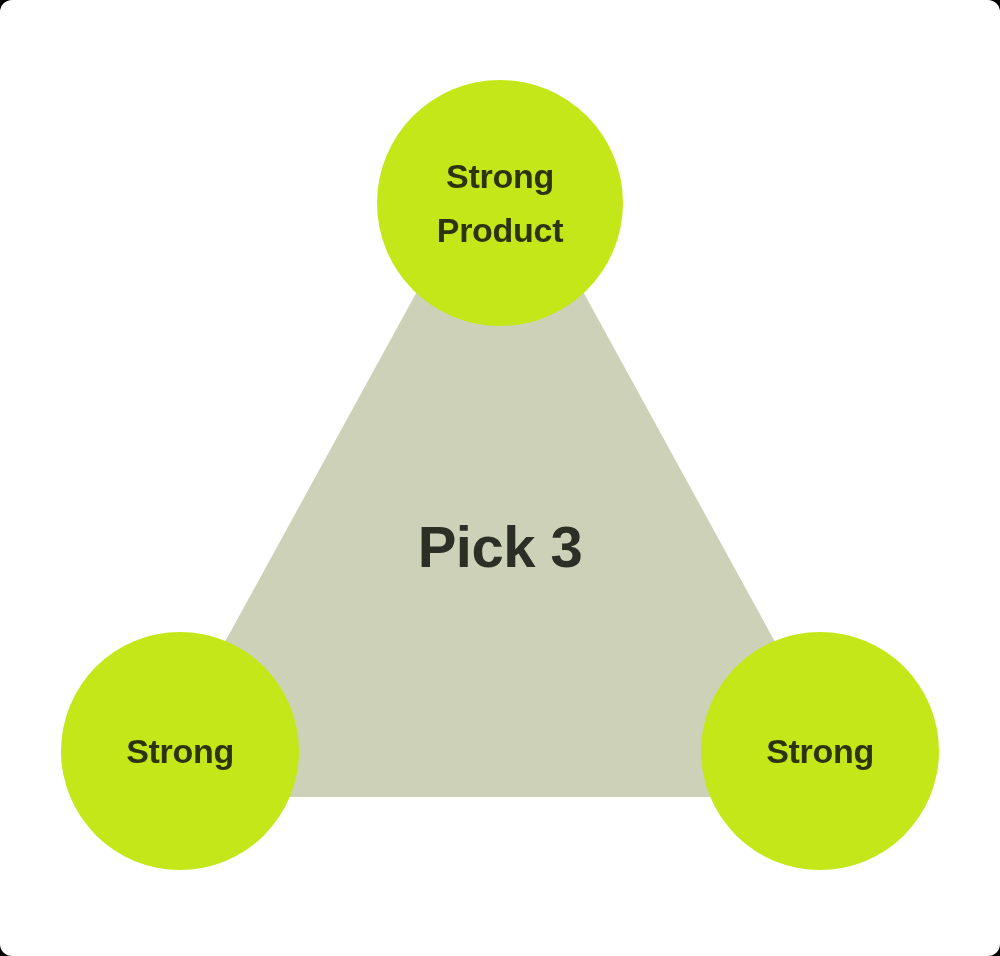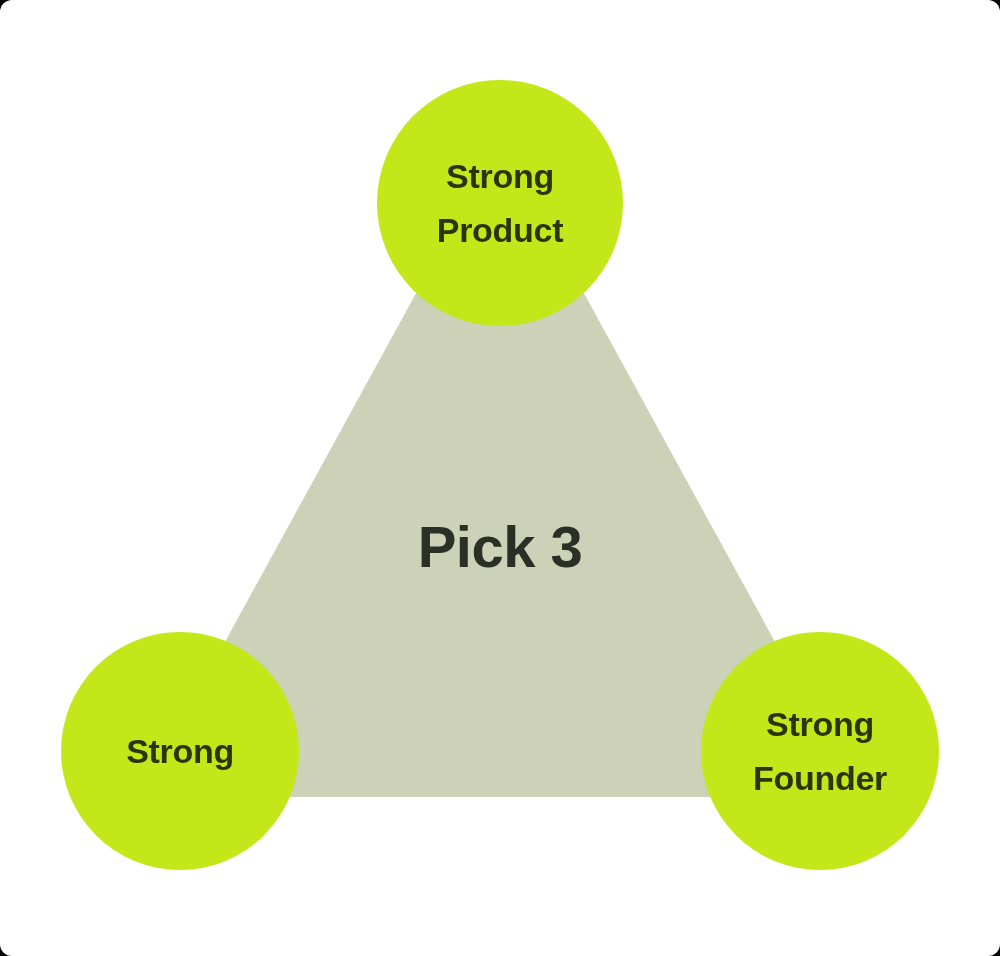--- a/index.html
+++ b/index.html
@@ -77,17 +77,16 @@
 
   <div class="node node-bl" style="background: rgb(195, 231, 24);">
     <div class="node-label" style="color: rgb(43, 53, 12);">
       <div>Strong</div>
     </div>
   </div>
 
   <div class="node node-br" style="background: rgb(195, 231, 24);">
     <div class="node-label" style="color: rgb(43, 53, 12);">
       <div>Strong</div>
-      <div>Founder</div>
     </div>
   </div>
 
 </div>
 
 </body></html>

